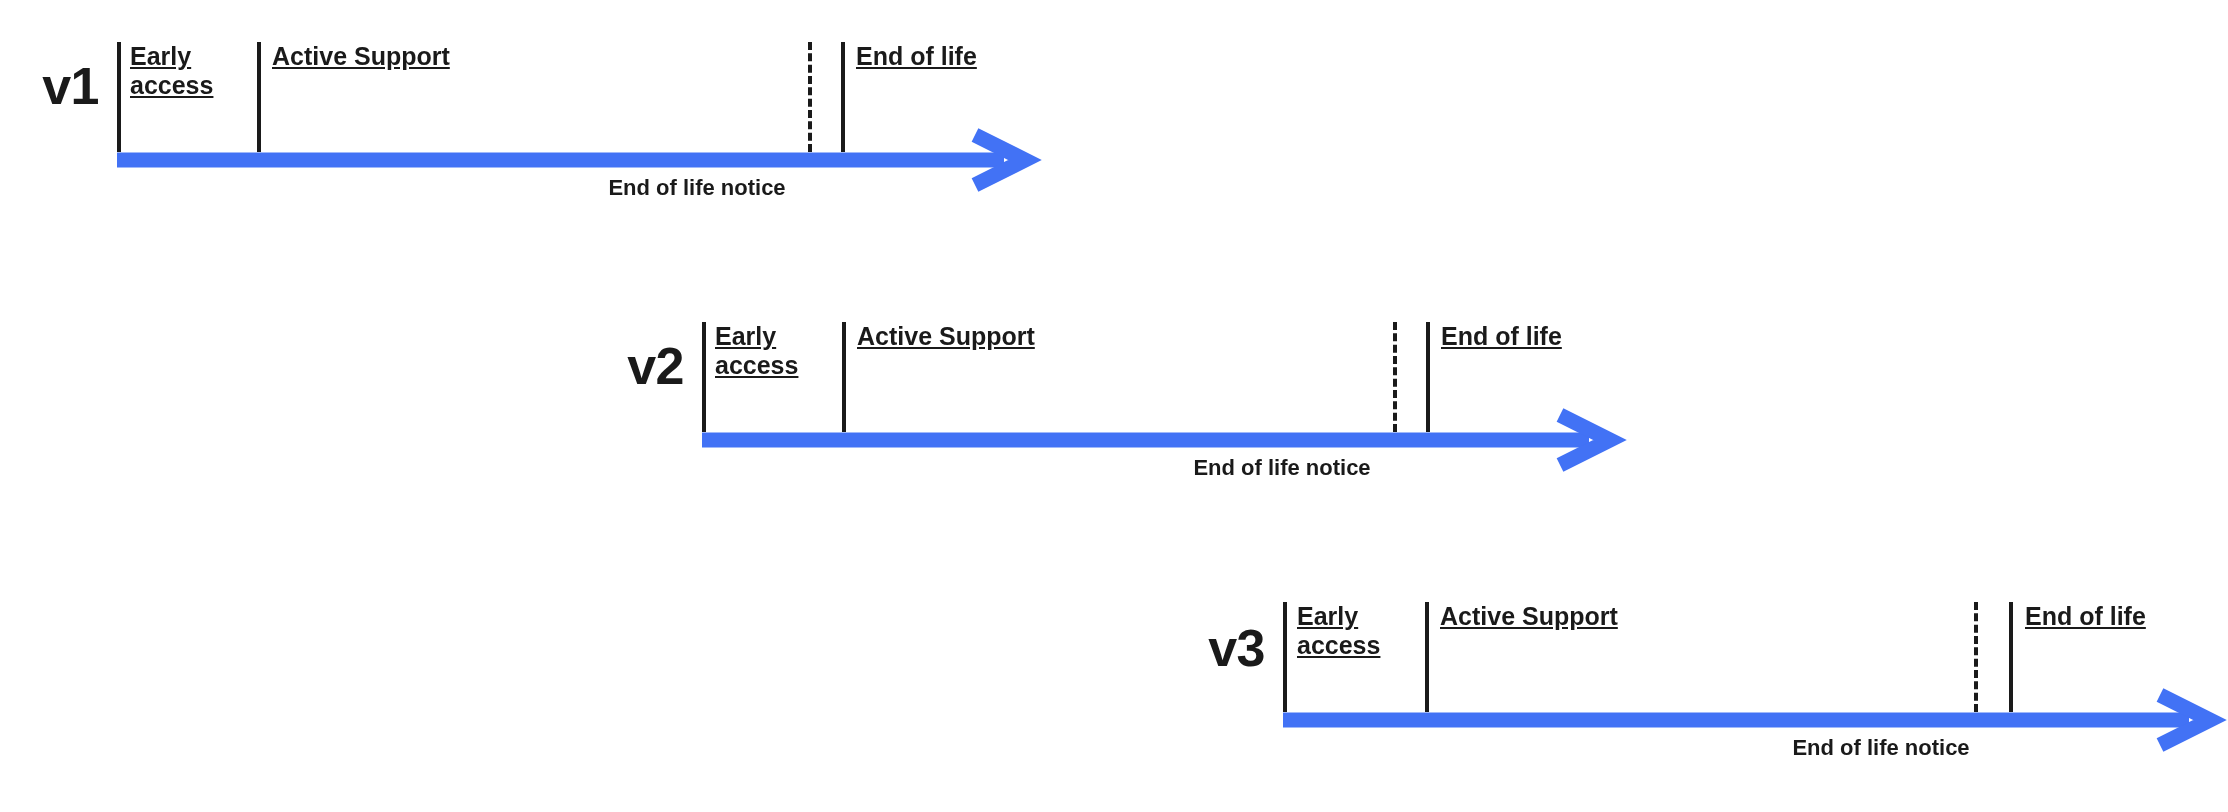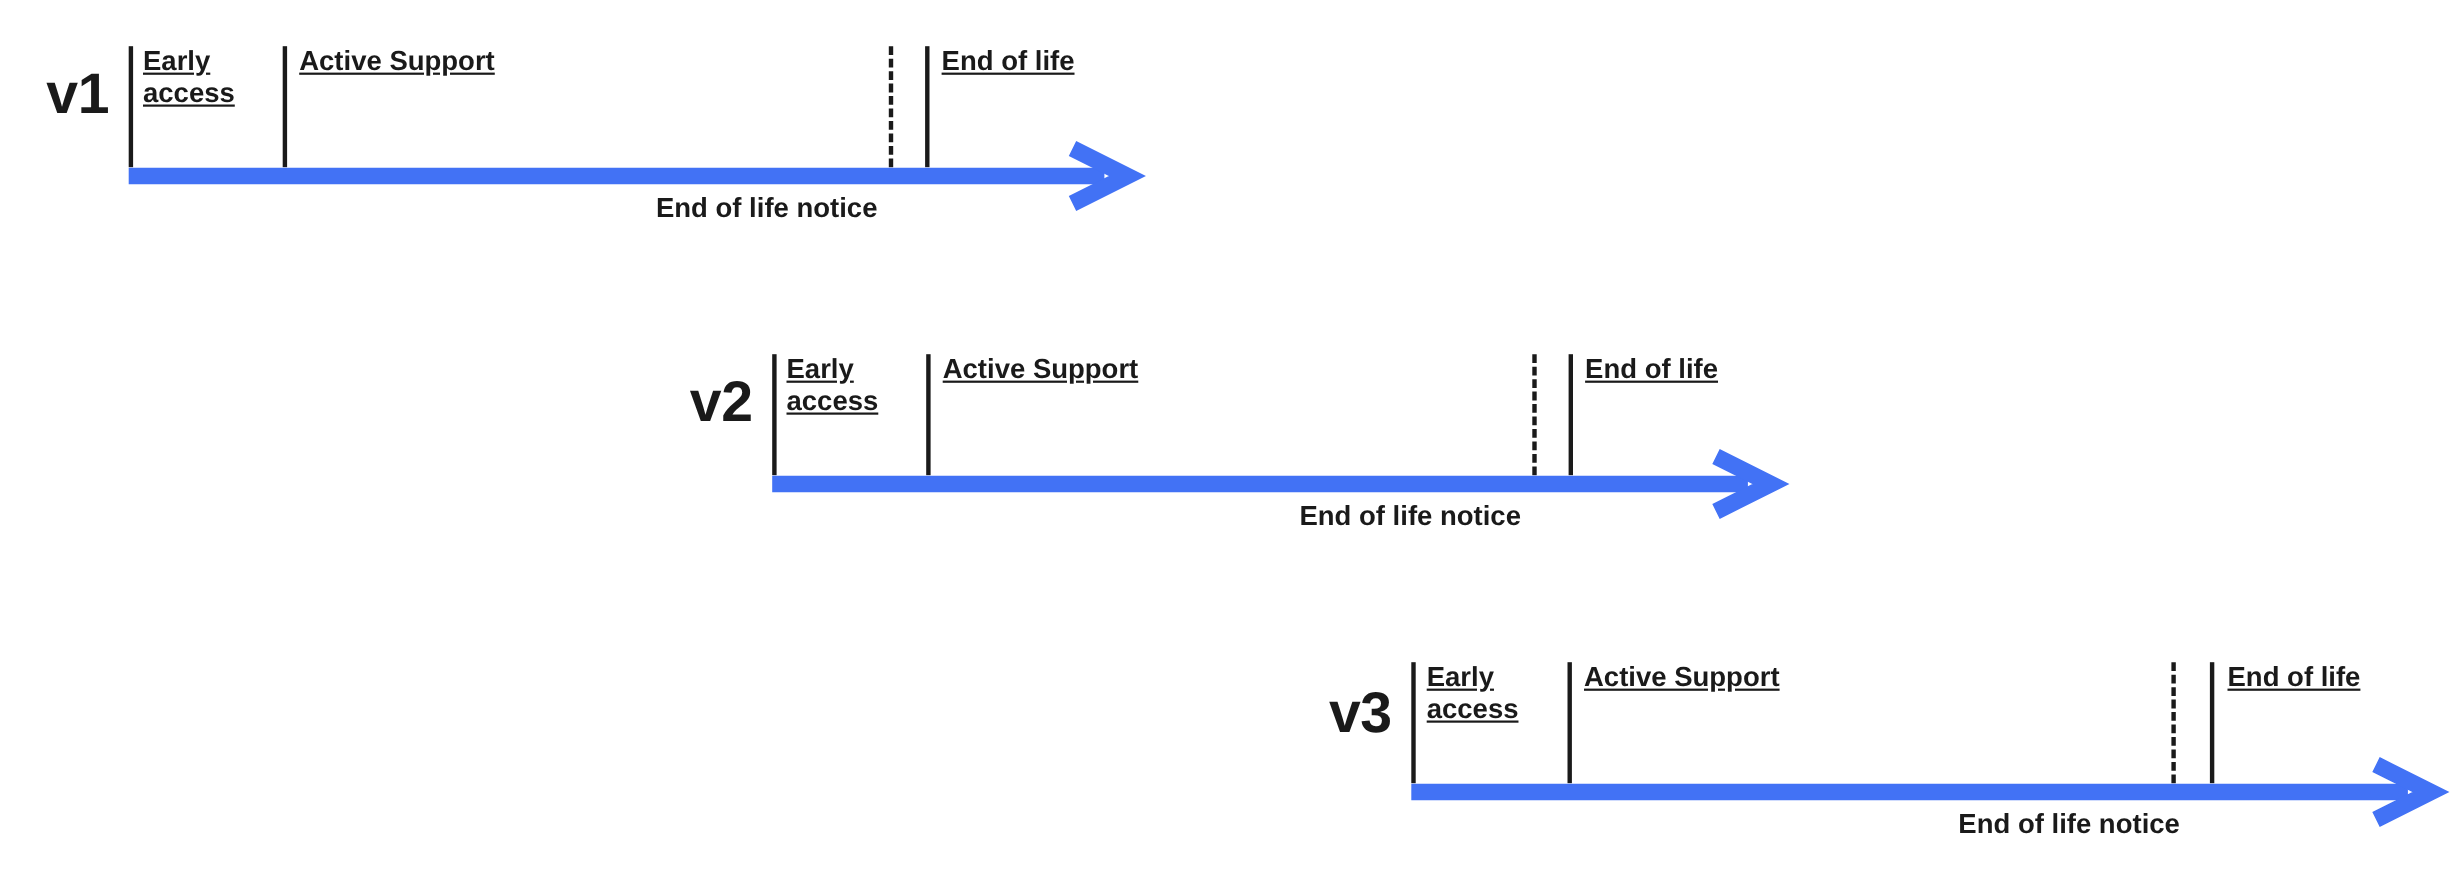--- a/index.html
+++ b/index.html
@@ -63,21 +63,21 @@
     font-weight: 700;
     color: #1a1a1a;
     line-height: 1.16;
     white-space: pre-line;
     text-decoration: underline;
   }
 
   
   .notice-label {
     position: absolute;
-    font-size: 25px;
+    font-size: 22px;
     font-weight: 700;
     color: #1a1a1a;
     line-height: 1.16;
     white-space: nowrap;
     text-align: center;
     transform: translateX(-50%);
   }
 
   
   .arrow {

